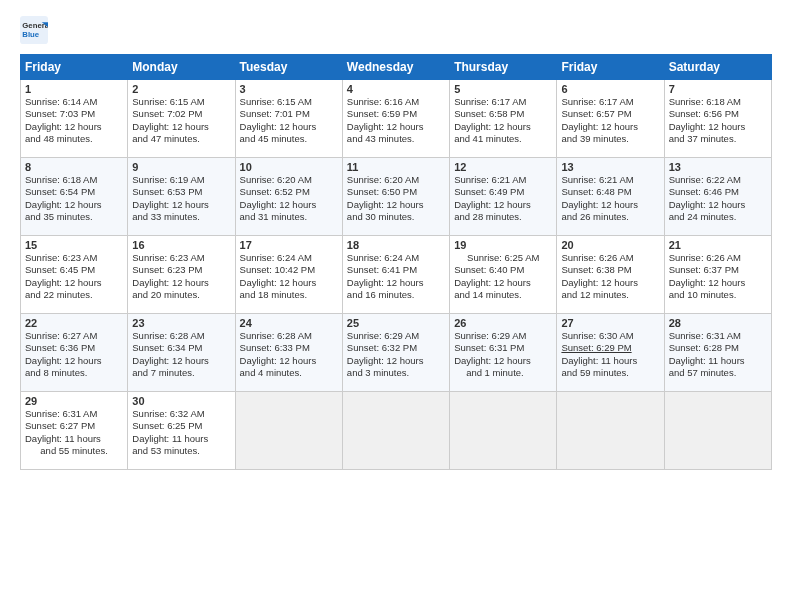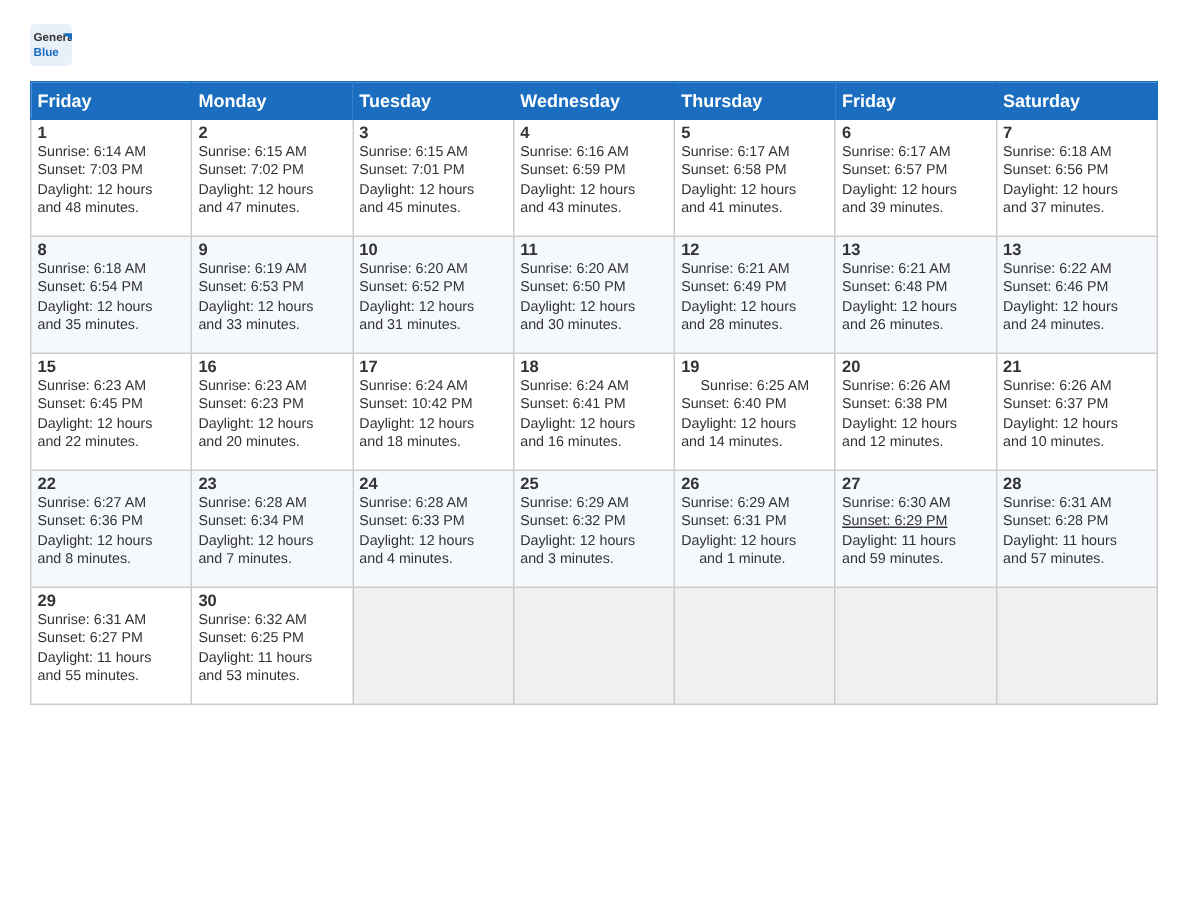--- a/index.html
+++ b/index.html
@@ -329,21 +329,21 @@
             <span style="display: block; line-height: 1.3;">Daylight: 11 hours</span>
             <span style="display: block; line-height: 1.3;">and 57 minutes.</span>
           </td>
         </tr>
         <tr>
           <td>
             <span class="day-num">29</span>
             <span style="display: block; line-height: 1.3;">Sunrise: 6:31 AM</span>
             <span style="display: block; line-height: 1.3;">Sunset: 6:27 PM</span>
             <span style="display: block; line-height: 1.3;">Daylight: 11 hours</span>
-            <span style="display: block; line-height: 1.3;">and 55 minutes.</span>
+            <span style="display: block; line-height: 1.3; text-align: center;">and 55 minutes.</span>
           </td>
           <td>
             <span class="day-num">30</span>
             <span style="display: block; line-height: 1.3;">Sunrise: 6:32 AM</span>
             <span style="display: block; line-height: 1.3;">Sunset: 6:25 PM</span>
             <span style="display: block; line-height: 1.3;">Daylight: 11 hours</span>
             <span style="display: block; line-height: 1.3;">and 53 minutes.</span>
           </td>
           <td class="empty-cell"></td>
           <td class="empty-cell"></td>

